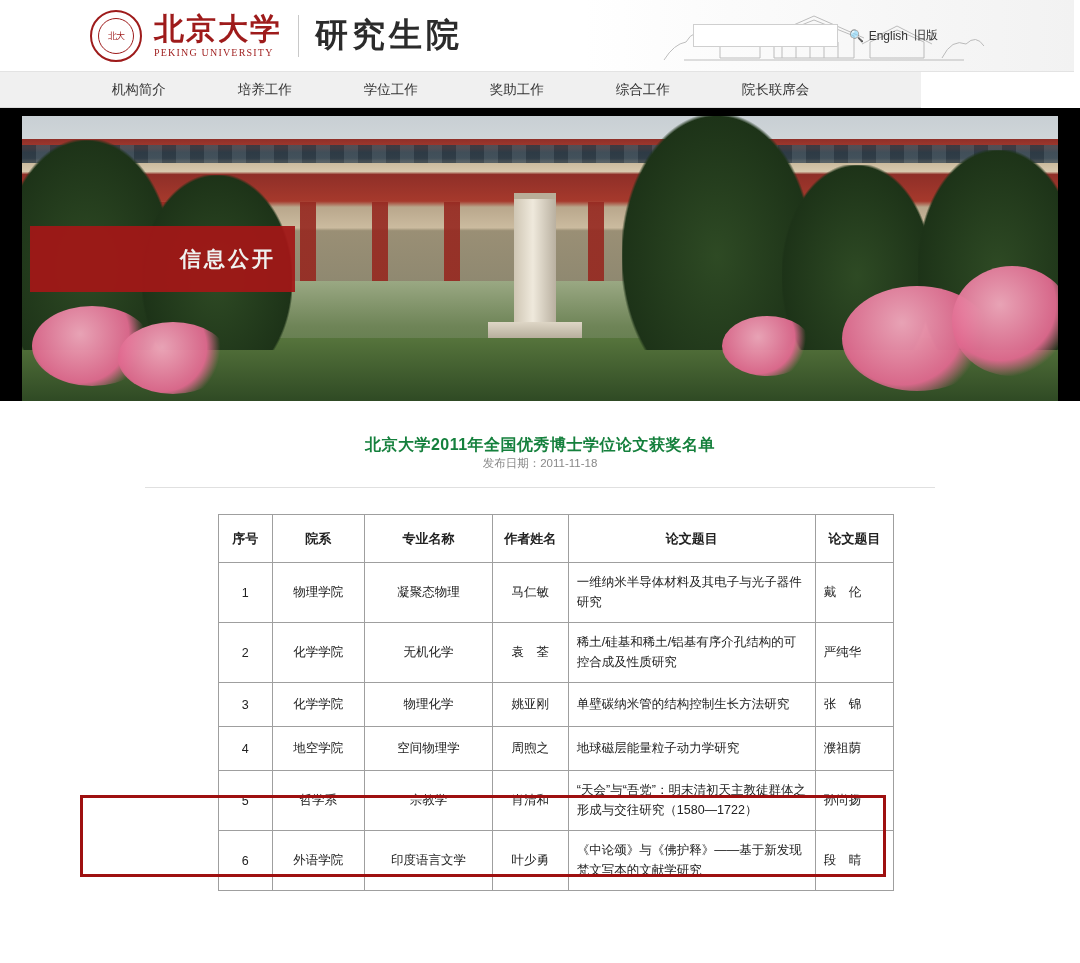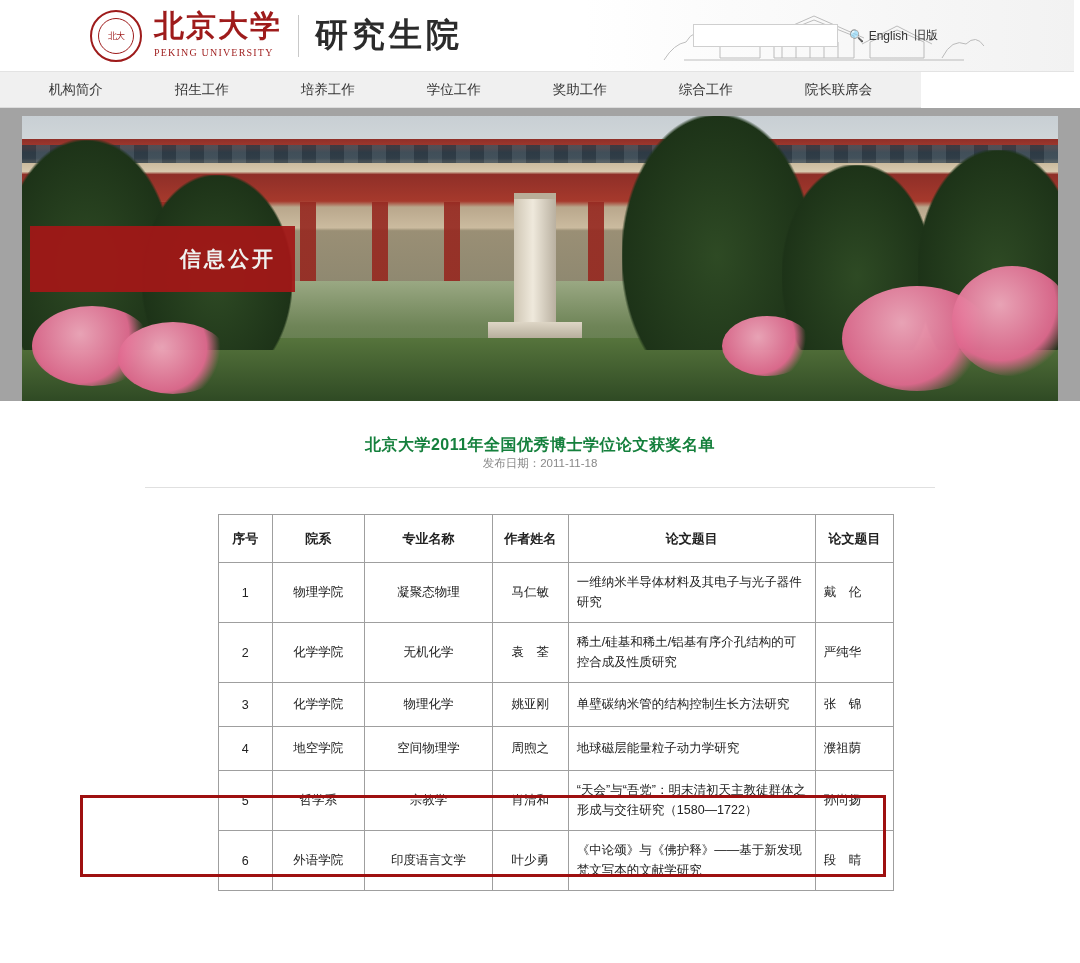--- a/index.html
+++ b/index.html
@@ -65,21 +65,21 @@
     letter-spacing: -1px;
     font-family: "Liberation Serif", serif;
   }
   .univ-names { margin-left: 12px; }
   .univ-cn {
     font-size: 30px;
     font-weight: bold;
     color: #9e1b1b;
     letter-spacing: 2px;
     line-height: 1.05;
-    font-family: Liberation Mono, monospace;
+    font-family: Liberation Sans, sans-serif;
   }
   .univ-en {
     font-size: 10px;
     color: #9e1b1b;
     letter-spacing: 1.2px;
     margin-top: 2px;
     font-family: "Liberation Serif", serif;
   }
   .divider-v {
     width: 1px; height: 42px;
@@ -135,21 +135,21 @@
     padding: 0 36px;
     line-height: 36px;
     cursor: pointer;
     white-space: nowrap;
   }
 
   
   .banner-wrap {
     width: 1080px;
     padding: 8px 34px 0 22px;
-    background: #a3a3a3;
+    background: #000000;
   }
   .banner {
     position: relative;
     width: 1036px; height: 285px;
     overflow: hidden;
     background: #6b7f52;
   }
   
   .sky {
     position: absolute; left: 0; top: 0; width: 100%; height: 46%;
@@ -334,21 +334,20 @@
     <div class="search-link">
       <span class="search-glyph">🔍</span>
       <a class="top-link" href="#">English</a>
       <a class="top-link" href="#">旧版</a>
     </div>
   </div>
 </div>
 
 <div class="nav">
   <div class="nav-item">机构简介</div>
-  <div class="nav-item">招生工作</div>
   <div class="nav-item">培养工作</div>
   <div class="nav-item">学位工作</div>
   <div class="nav-item">奖助工作</div>
   <div class="nav-item">综合工作</div>
   <div class="nav-item">院长联席会</div>
 </div>
 
 <div class="banner-wrap">
   <div class="banner">
     <div class="sky"></div>

